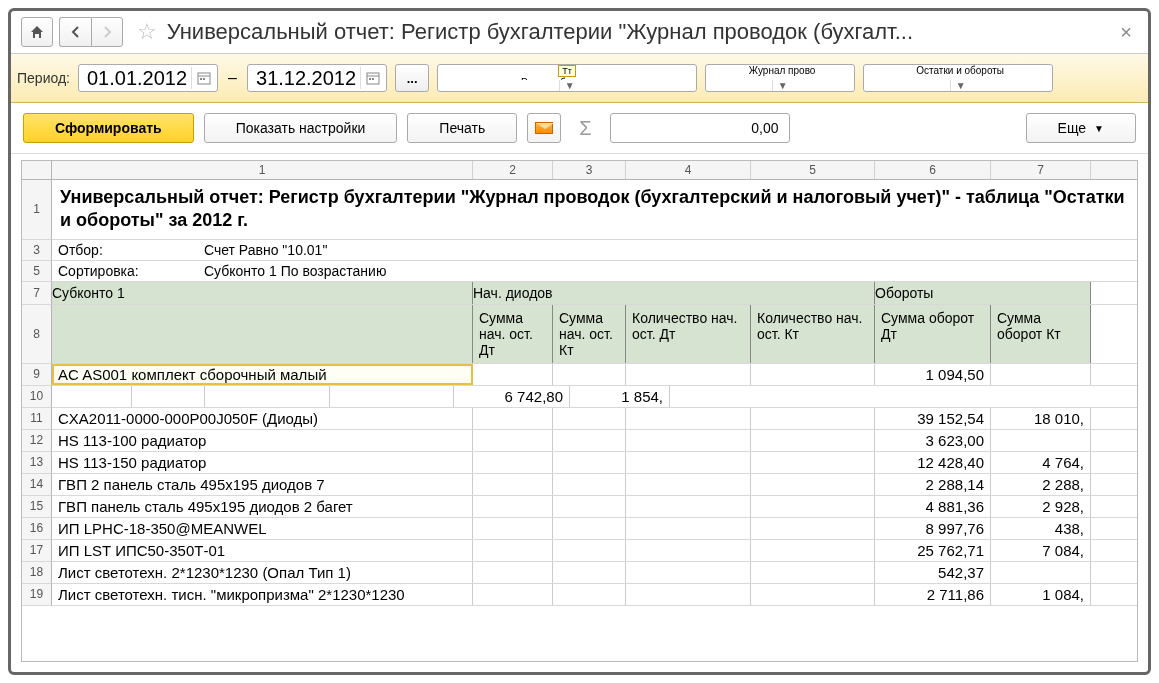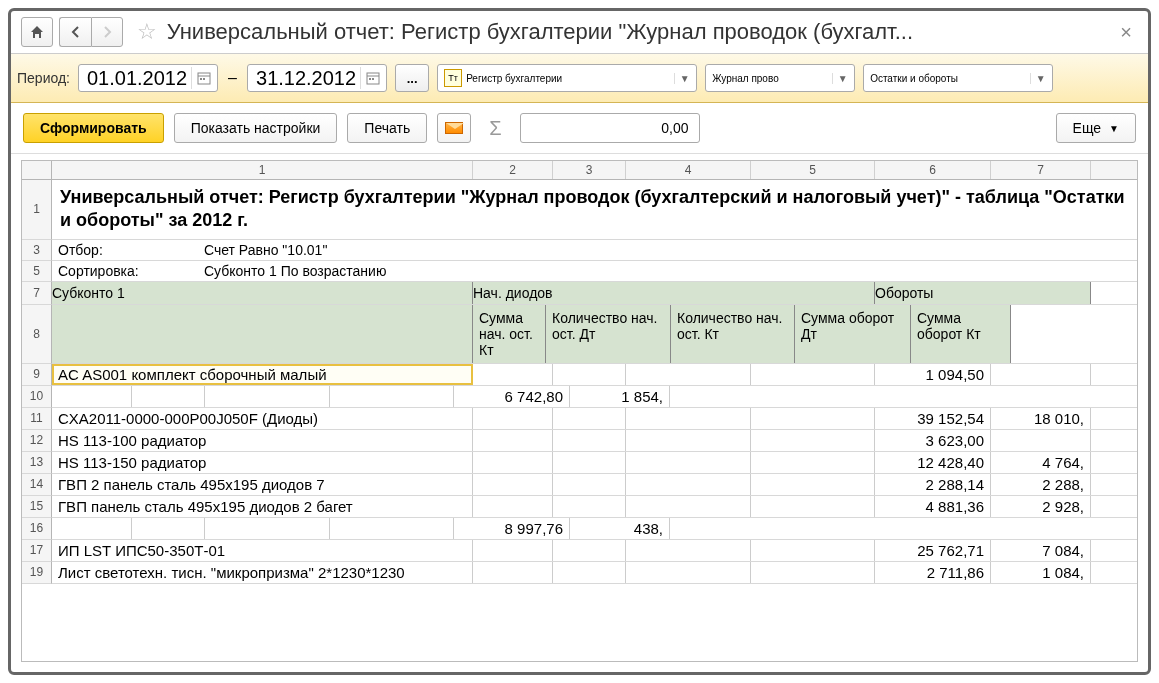--- a/index.html
+++ b/index.html
@@ -83,38 +83,39 @@
 }
 .combo {
   display: inline-flex;
   align-items: center;
   border: 1px solid #aaa;
   background: #fff;
   border-radius: 3px;
   height: 28px;
   padding: 0 2px 0 6px;
   overflow: hidden;
+  flex-direction: column;
 }
 .combo .ct { font-size: 10px; white-space: nowrap; overflow:hidden; }
 .combo .dd { width: 20px; text-align:center; border-left:1px solid #ddd; cursor:pointer; font-size:10px; color:#666;}
 .ti-icon { width:18px; height:18px; display:inline-flex; align-items:center; justify-content:center; margin-right:4px; border:1px solid #c90; background:#ffd; font-size:9px;}
 
 .toolbar2 {
   padding: 10px 12px;
   display: flex;
   align-items: center;
   gap: 10px;
   border-bottom: 1px solid #ddd;
 }
 .btn {
   height: 30px;
   border: 1px solid #aaa;
   background: linear-gradient(#fff,#f3f3f3);
   border-radius: 3px;
-  padding: 0 16px;
+  padding: 0 31px;
   display:inline-flex;
   align-items:center;
   cursor:pointer;
   font-size: 14px;
 }
 .btn-primary {
   background: linear-gradient(#ffe36b,#ffd226);
   border-color: #c9a000;
   font-weight: bold;
 }
@@ -346,20 +347,21 @@
       <div class="cells">
         <div class="grp-span1">Субконто 1</div>
         <div class="grp-span2">Нач. диодов</div>
         <div class="grp-span3">Обороты</div>
       </div>
     </div>
     <div class="sheet-row hdr-row sub">
       <div class="rownum">8</div>
       <div class="cells">
         <div class="c-name"></div>
+        <div class="c-s1">Сумма нач. ост. Дт</div>
         <div class="c-s2">Сумма нач. ост. Кт</div>
         <div class="c-s3">Количество нач. ост. Дт</div>
         <div class="c-s4">Количество нач. ост. Кт</div>
         <div class="c-s5">Сумма оборот Дт</div>
         <div class="c-s6">Сумма оборот Кт</div>
       </div>
     </div>
 
     <div id="data-rows">
         <div class="sheet-row data-row selected">
@@ -441,20 +443,21 @@
       <div class="c-s2"></div>
       <div class="c-s3"></div>
       <div class="c-s4"></div>
       <div class="c-s5 num">4 881,36</div>
       <div class="c-s6 num">2 928,</div>
     </div>
         </div>
         <div class="sheet-row data-row">
     <div class="rownum">16</div>
     <div class="cells">
+      <div class="c-name">ИП LPHC-18-350@MEANWEL</div>
       <div class="c-s1"></div>
       <div class="c-s2"></div>
       <div class="c-s3"></div>
       <div class="c-s4"></div>
       <div class="c-s5 num">8 997,76</div>
       <div class="c-s6 num">438,</div>
     </div>
         </div>
         <div class="sheet-row data-row">
     <div class="rownum">17</div>
@@ -462,20 +465,32 @@
       <div class="c-name">ИП LST ИПС50-350Т-01</div>
       <div class="c-s1"></div>
       <div class="c-s2"></div>
       <div class="c-s3"></div>
       <div class="c-s4"></div>
       <div class="c-s5 num">25 762,71</div>
       <div class="c-s6 num">7 084,</div>
     </div>
         </div>
         <div class="sheet-row data-row">
+    <div class="rownum">18</div>
+    <div class="cells">
+      <div class="c-name">Лист светотехн. 2*1230*1230 (Опал Тип 1)</div>
+      <div class="c-s1"></div>
+      <div class="c-s2"></div>
+      <div class="c-s3"></div>
+      <div class="c-s4"></div>
+      <div class="c-s5 num">542,37</div>
+      <div class="c-s6 num"></div>
+    </div>
+        </div>
+        <div class="sheet-row data-row">
     <div class="rownum">19</div>
     <div class="cells">
       <div class="c-name">Лист светотехн. тисн. "микропризма" 2*1230*1230</div>
       <div class="c-s1"></div>
       <div class="c-s2"></div>
       <div class="c-s3"></div>
       <div class="c-s4"></div>
       <div class="c-s5 num">2 711,86</div>
       <div class="c-s6 num">1 084,</div>
     </div>

